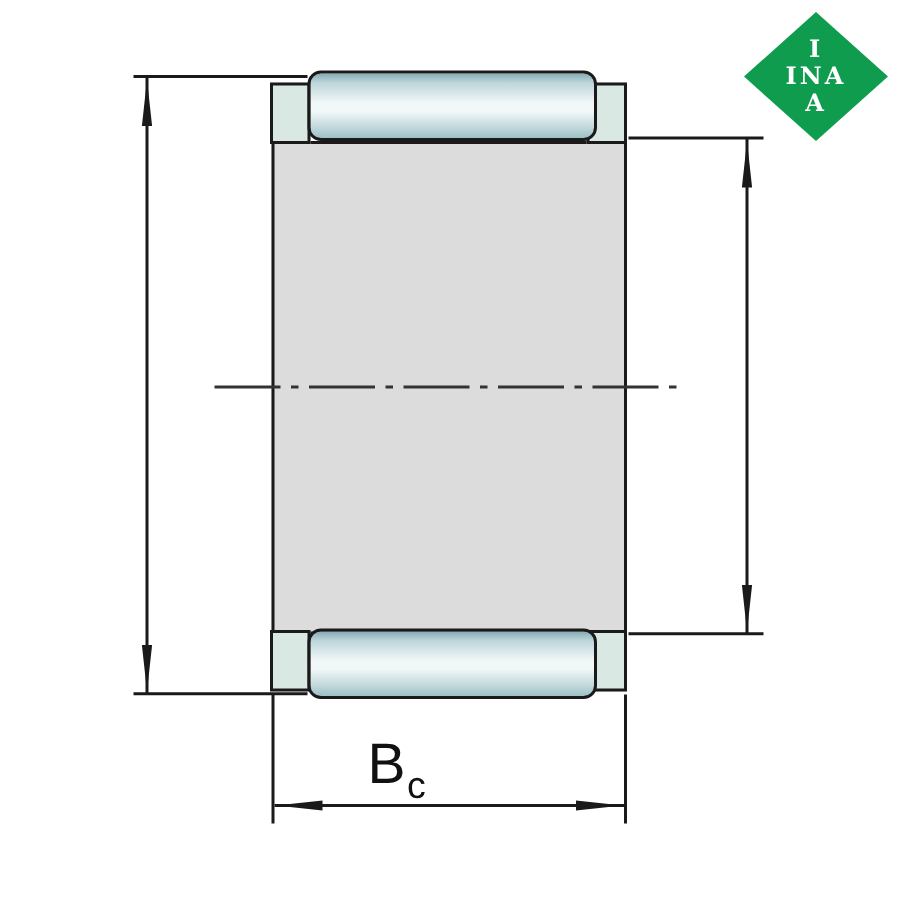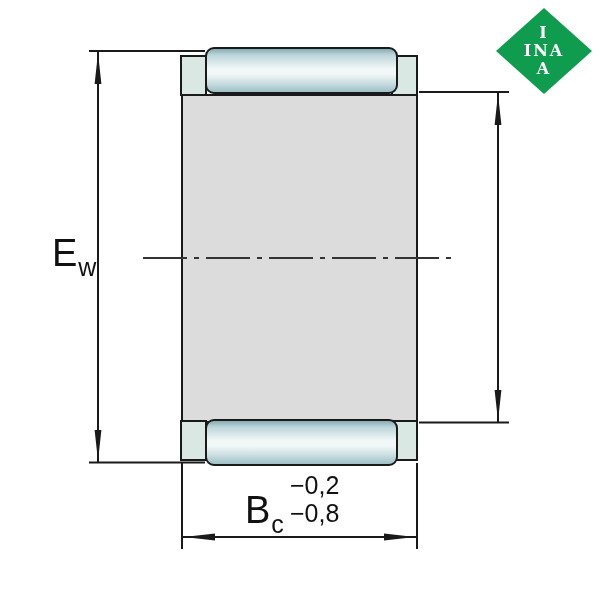--- a/index.html
+++ b/index.html
@@ -75,31 +75,24 @@
 
     <line class="ln" x1="182" y1="463" x2="182" y2="549"></line>
     <line class="ln" x1="417" y1="463" x2="417" y2="549"></line>
     <line class="ln" x1="183" y1="537" x2="416" y2="537"></line>
     <polygon class="ar" points="184,537 215,533.6 215,540.4"></polygon>
     <polygon class="ar" points="415,537 384,533.6 384,540.4"></polygon>
 
     <polygon class="diamond" points="496,51 544,8 592,51 544,94"></polygon>
   </svg>
 
-  <div class="dim-label" style="left:52px;top:234px;">
-    <span class="dim-main">E</span><span class="dim-sub">w</span>
-  </div>
 
 
   <div class="dim-label" style="left:245px;top:491px;">
     <span class="dim-main">B</span><span class="dim-sub">c</span>
-  </div>
-  <div class="tol" style="left:290px;top:471px;">
-    <div>−0,2</div>
-    <div>−0,8</div>
   </div>
 
   <div class="logo-text">
     <div>I</div>
     <div>INA</div>
     <div>A</div>
   </div>
 
 </div>
 

